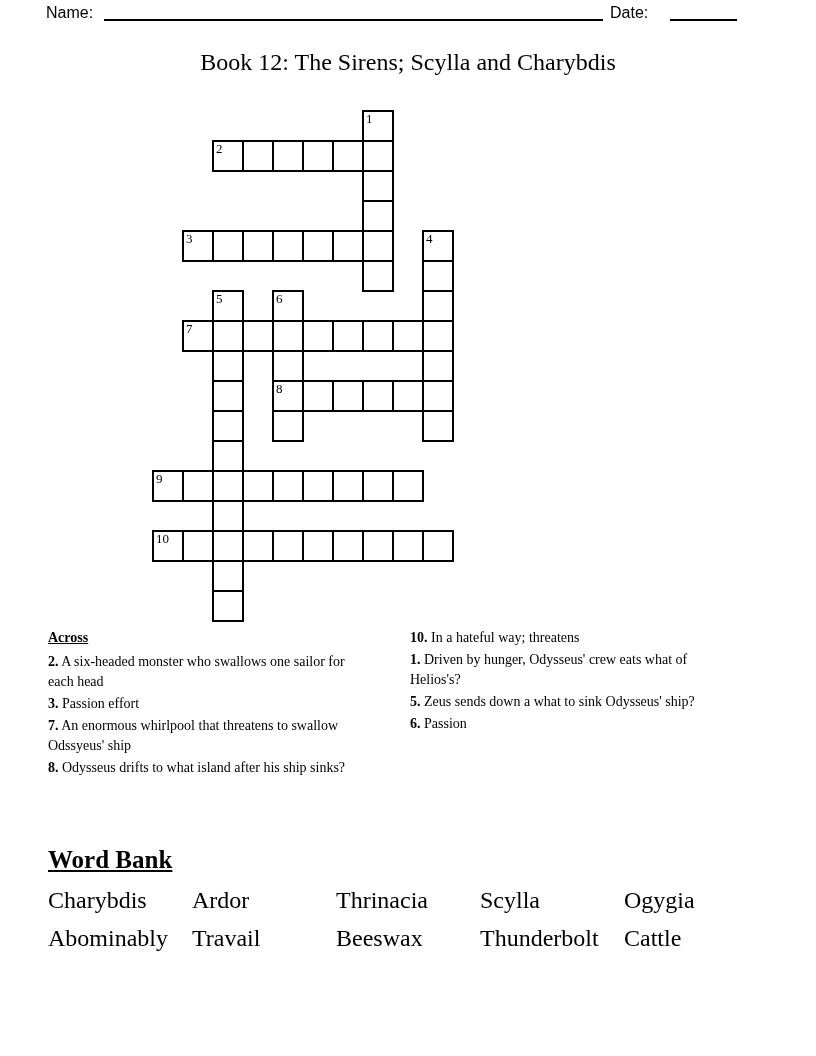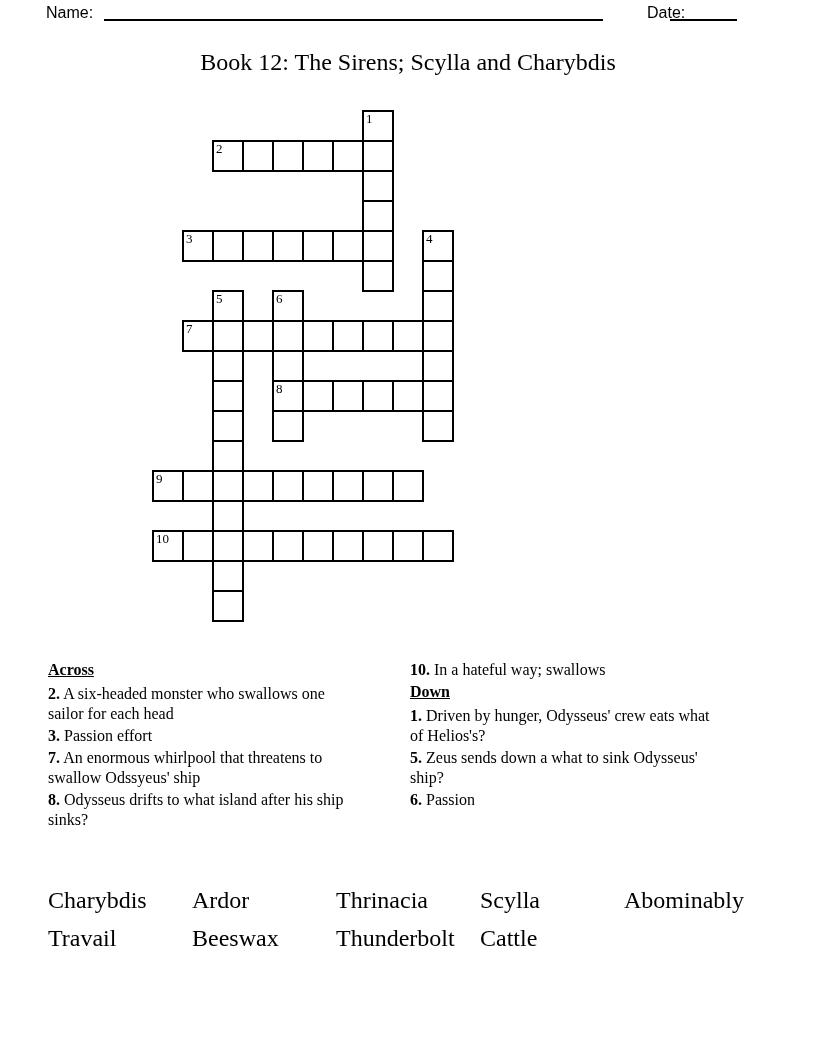--- a/index.html
+++ b/index.html
@@ -15,21 +15,21 @@
   
   .hdr-label {
     position: absolute;
     top: 4px;
     font-family: "Liberation Sans", sans-serif;
     font-size: 16px;
     line-height: 18px;
     color: #000;
   }
   .name-label { left: 46px; }
-  .date-label { left: 647px; }
+  .date-label { left: 610px; }
   .blank-line {
     position: absolute;
     top: 19px;
     height: 0;
     border-top: 2px solid #000;
   }
   .name-line { left: 104px; width: 499px; }
   .date-line { left: 670px; width: 67px; }
   
   .title {
@@ -59,23 +59,22 @@
     position: absolute;
     left: 2px; top: 1px;
     font-size: 13px;
     line-height: 12px;
     font-family: "Liberation Serif", serif;
   }
   
   .clues {
     position: absolute;
     top: 628px;
-    font-size: 16px;
+    font-size: 14px;
     line-height: 20px;
-    margin-top: 32px;
   }
   .clues-left { left: 48px; width: 309px; }
   .clues-right { left: 410px; width: 308px; }
   .clue-heading {
     font-weight: bold;
     text-decoration: underline;
     margin-bottom: 4px;
   }
   .clue { margin-bottom: 2px; }
   .clue .clue-num { font-weight: bold; }
@@ -201,32 +200,33 @@
     </div>
 
   <div class="clues clues-left">
       <div class="clue-heading">Across</div>
       <div class="clue"><span class="clue-num">2.</span> <span>A six-headed monster who swallows one sailor for each head</span></div>
       <div class="clue"><span class="clue-num">3.</span> <span>Passion effort</span></div>
       <div class="clue"><span class="clue-num">7.</span> <span>An enormous whirlpool that threatens to swallow Odssyeus' ship</span></div>
       <div class="clue"><span class="clue-num">8.</span> <span>Odysseus drifts to what island after his ship sinks?</span></div>
     </div>
   <div class="clues clues-right">
-      <div class="clue"><span class="clue-num">10.</span> <span>In a hateful way; swallows</span></div>
-      <div class="clue-heading">Down</div>
+      <div class="clue"><span class="clue-num">10.</span> <span>In a hateful way; threatens</span></div>
       <div class="clue"><span class="clue-num">1.</span> <span>Driven by hunger, Odysseus' crew eats what of Helios's?</span></div>
       <div class="clue"><span class="clue-num">5.</span> <span>Zeus sends down a what to sink Odysseus' ship?</span></div>
       <div class="clue"><span class="clue-num">6.</span> <span>Passion</span></div>
     </div>
 
+  <div class="wb-heading">Word Bank</div>
   <div class="wb-words">
       <div class="wb-word">Charybdis</div>
       <div class="wb-word">Ardor</div>
       <div class="wb-word">Thrinacia</div>
       <div class="wb-word">Scylla</div>
+      <div class="wb-word">Ogygia</div>
       <div class="wb-word">Abominably</div>
       <div class="wb-word">Travail</div>
       <div class="wb-word">Beeswax</div>
       <div class="wb-word">Thunderbolt</div>
       <div class="wb-word">Cattle</div>
     </div>
 
 </div>
 
 </body></html>

